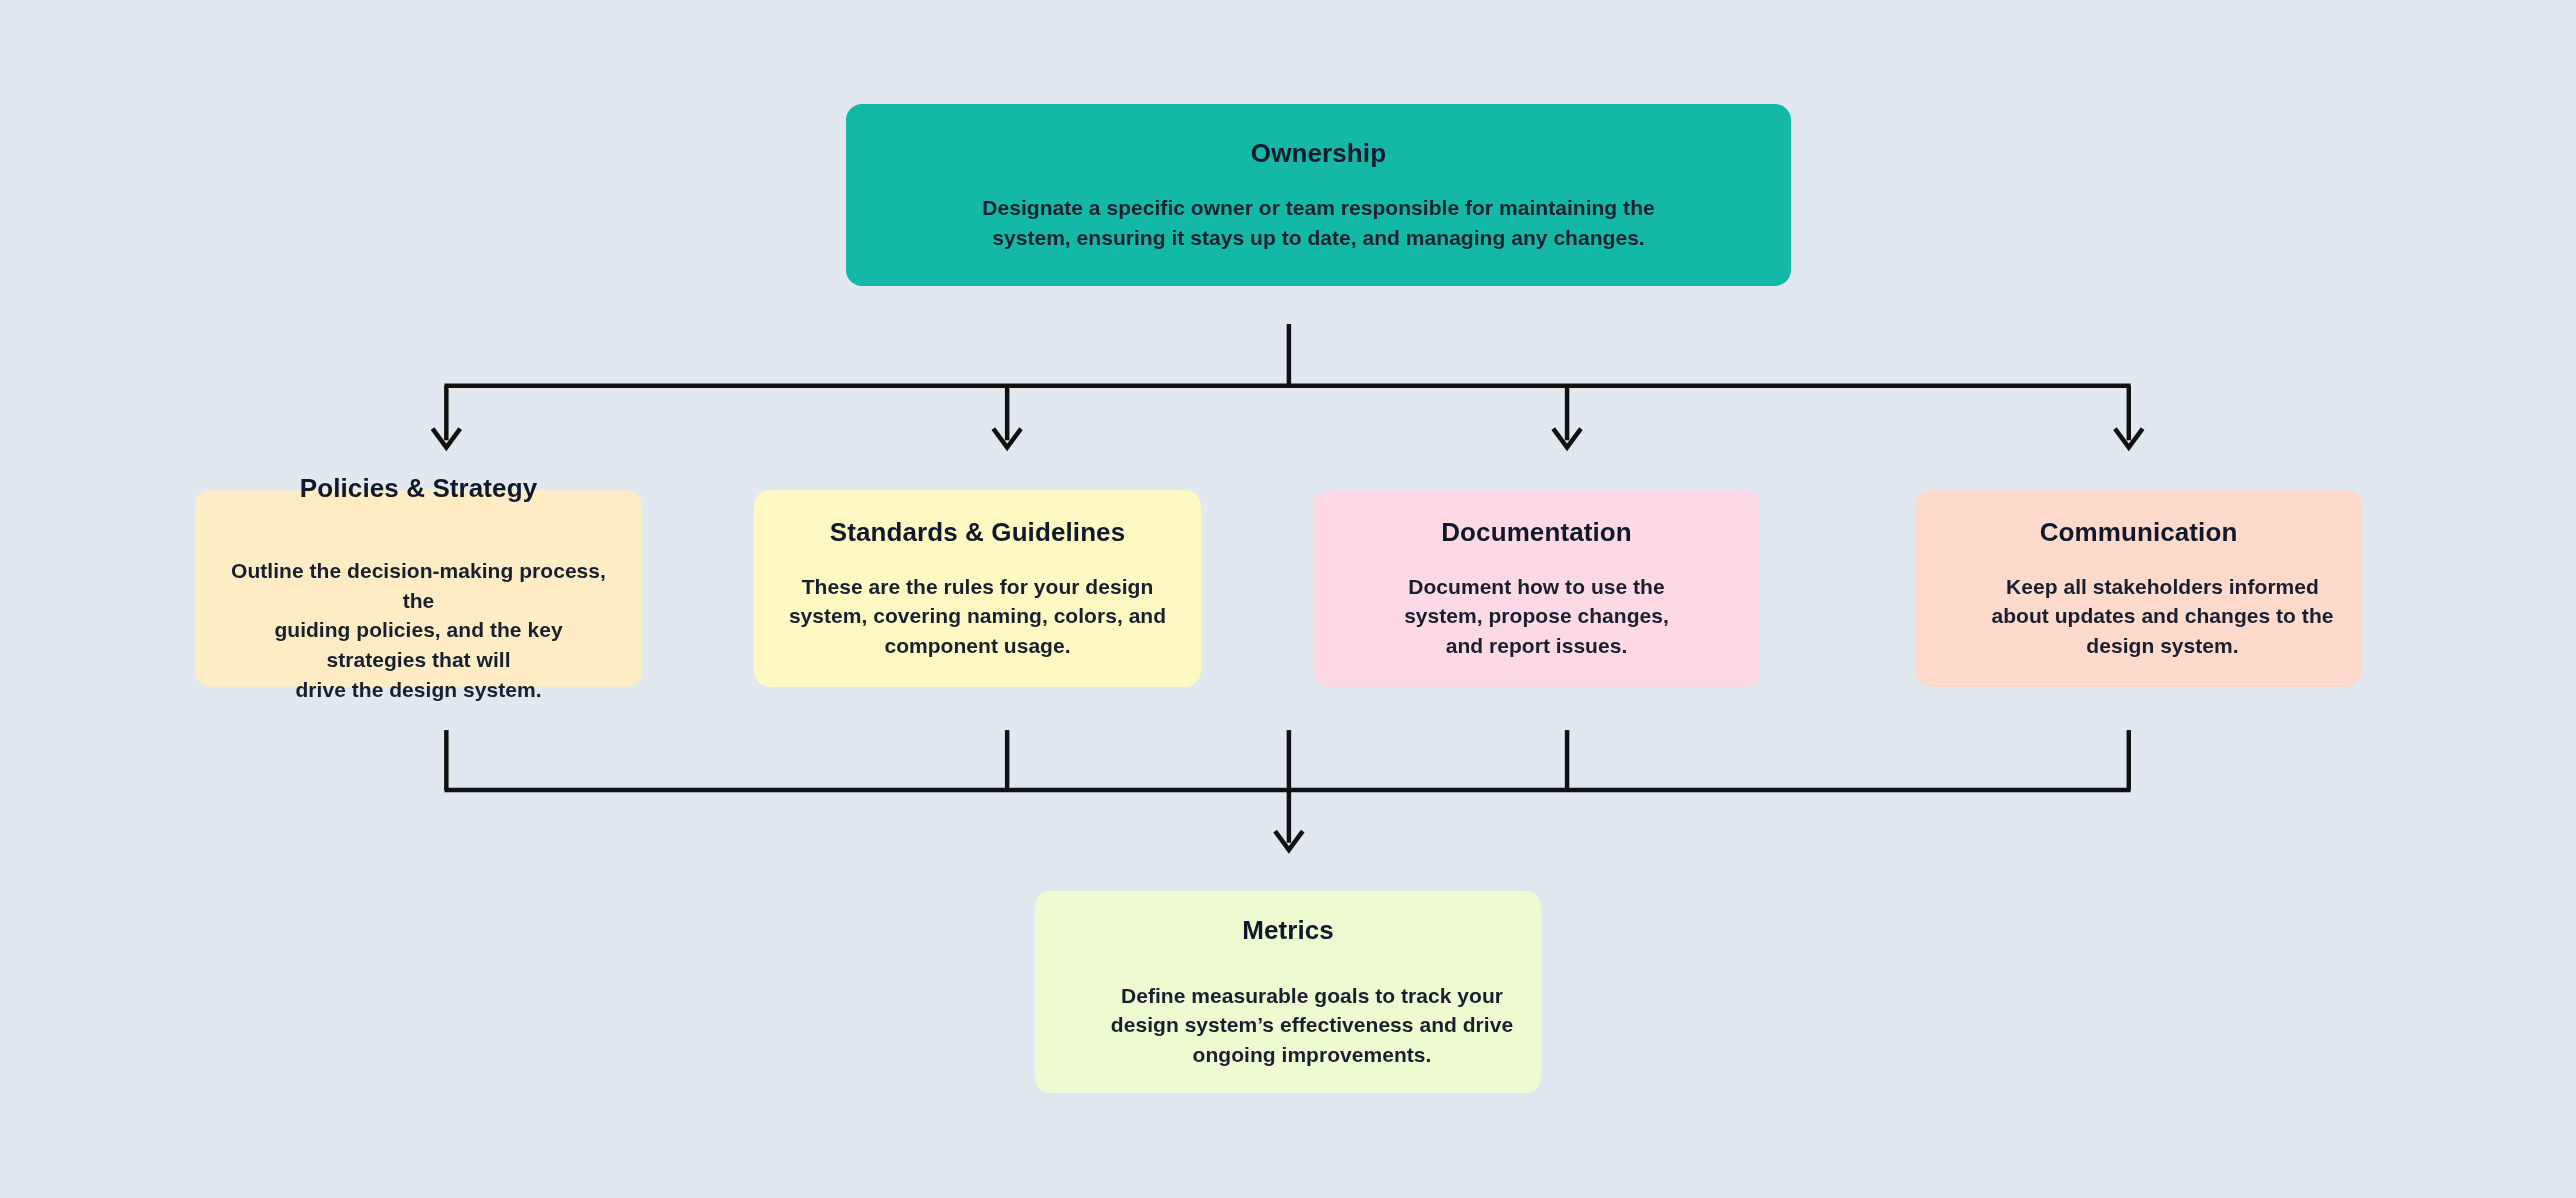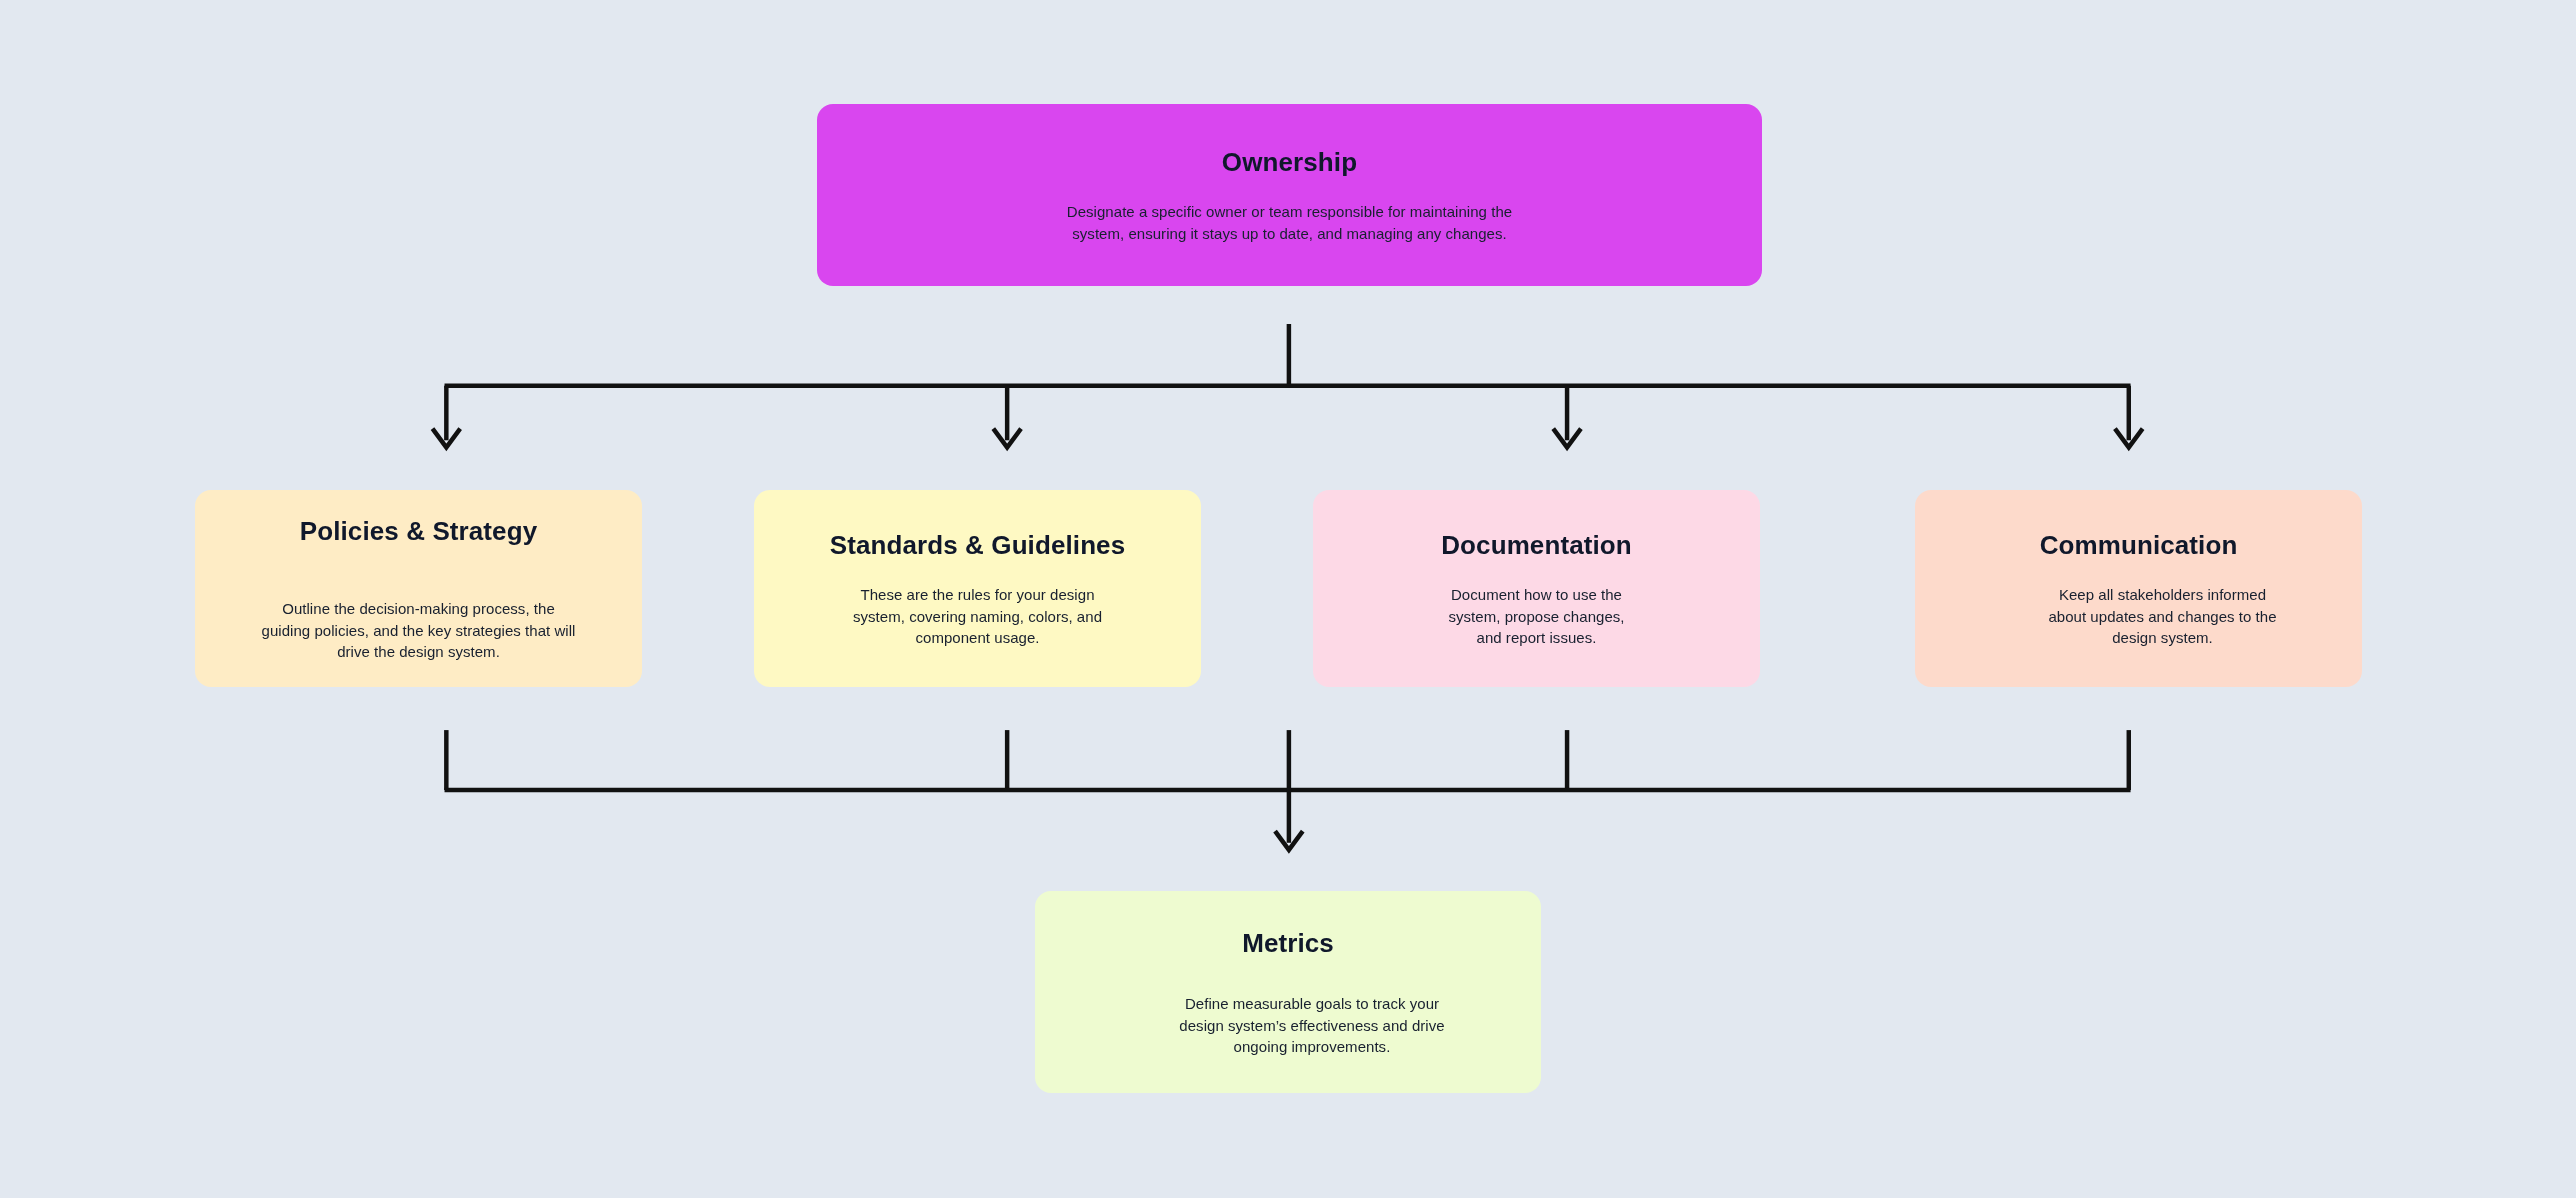--- a/index.html
+++ b/index.html
@@ -39,22 +39,22 @@
     padding: 16px 27px;
   }
   .node-title {
     font-size: 26px;
     font-weight: bold;
     color: #10182b;
     line-height: 1.25;
     letter-spacing: 0.1px;
   }
   .node-desc {
-    font-size: 15px;
-    font-weight: normal;
+    font-size: 21px;
+    font-weight: bold;
     color: #18202f;
     line-height: 1.42;
     letter-spacing: 0.04px;
     white-space: pre-line;
   }
   
   #node-ownership {
     left: 817px;
     top: 104px;
     width: 945px;
@@ -112,21 +112,21 @@
 
     <g fill="none" stroke="#111111" stroke-width="5" stroke-linecap="square" stroke-linejoin="miter">
       <polyline points="485,481 499,500 513,481"></polyline>
       <polyline points="1112,481 1126,500 1140,481"></polyline>
       <polyline points="1738,481 1752,500 1766,481"></polyline>
       <polyline points="2366,481 2380,500 2394,481"></polyline>
       <polyline points="1427,931 1441,950 1455,931"></polyline>
     </g>
   </svg>
 
-  <div class="node" id="node-ownership" style="background: #d946ef;">
+  <div class="node" id="node-ownership" style="background: #14b8a6; margin-left: 29px;">
     <div class="node-title" style="color: rgb(16, 24, 43);">Ownership</div>
     <div class="node-desc" style="color: rgb(24, 32, 47);">Designate a specific owner or team responsible for maintaining the
 system, ensuring it stays up to date, and managing any changes.</div>
   </div>
 
   <div class="node node-mid" id="node-policies" style="background: rgb(254, 236, 197);">
     <div class="node-title" style="color: rgb(16, 24, 43);">Policies &amp; Strategy</div>
     <div class="node-desc" style="color: rgb(24, 32, 47); margin-top: 28px;">Outline the decision-making process, the
 guiding policies, and the key strategies that will
 drive the design system.</div>

